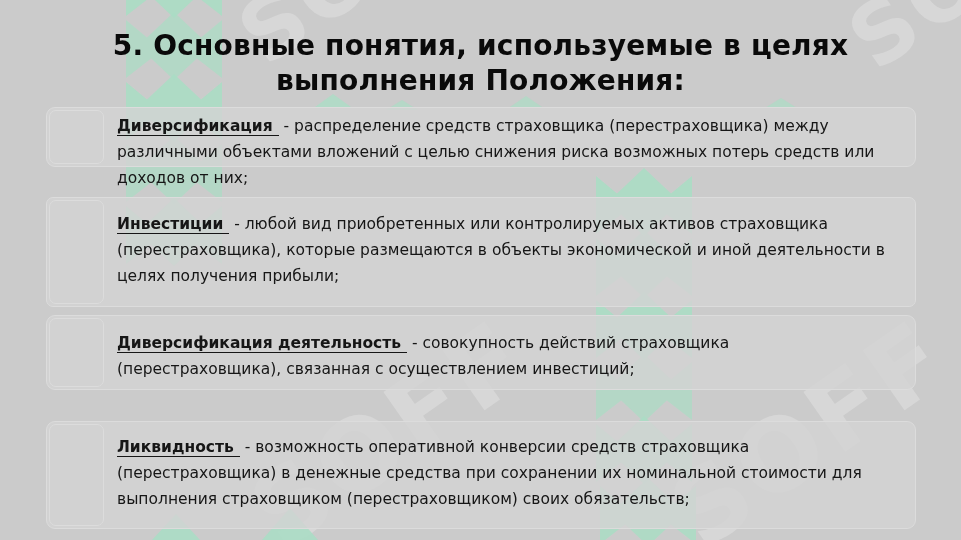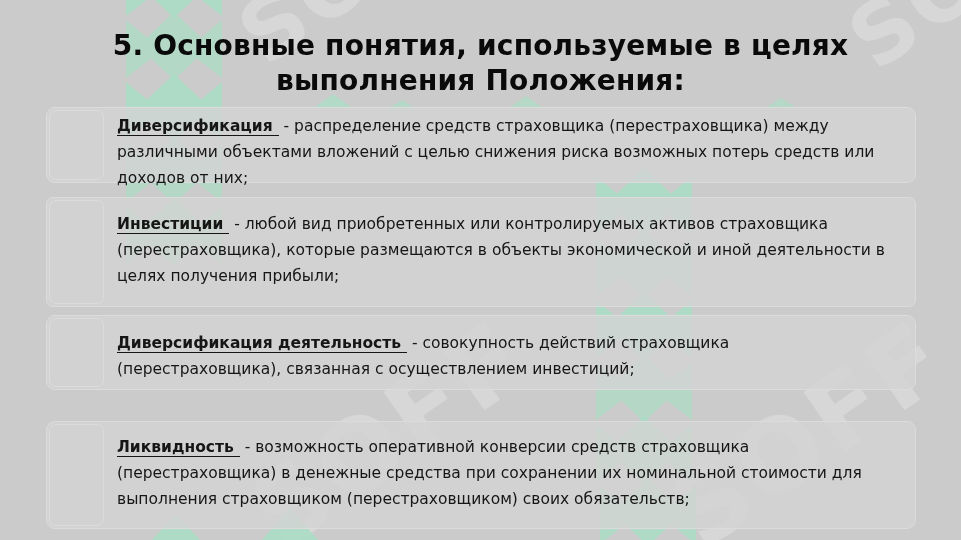--- a/index.html
+++ b/index.html
@@ -40,21 +40,21 @@
     border-radius:9px; display:flex;
   }
   .cell-left {
     width:55px; margin:2px 0 2px 2px; flex:0 0 auto;
     border:1px solid var(--box-border,#dcdcdc); border-radius:7px;
   }
   .cell-text {
     flex:1; padding:5px 18px 0 13px;
     font-size:15.5px; line-height:26px; color:var(--body,#161616);
   }
-  .b1 { top:107px; height:76px; }
+  .b1 { top:107px; height:60px; }
   .b2 { top:197px; height:110px;border-radius:7px; }
   .b3 { top:315px; height:75px; }
   .b4 { top:421px; height:108px; }
   .b2 .cell-text { padding-top:13px; }
   .b3 .cell-text { padding-top:14px; }
   .b4 .cell-text { padding-top:12px; }
   .term {
     font-weight:bold; padding-right:6px;
     border-bottom:1.5px solid currentColor;
   }

